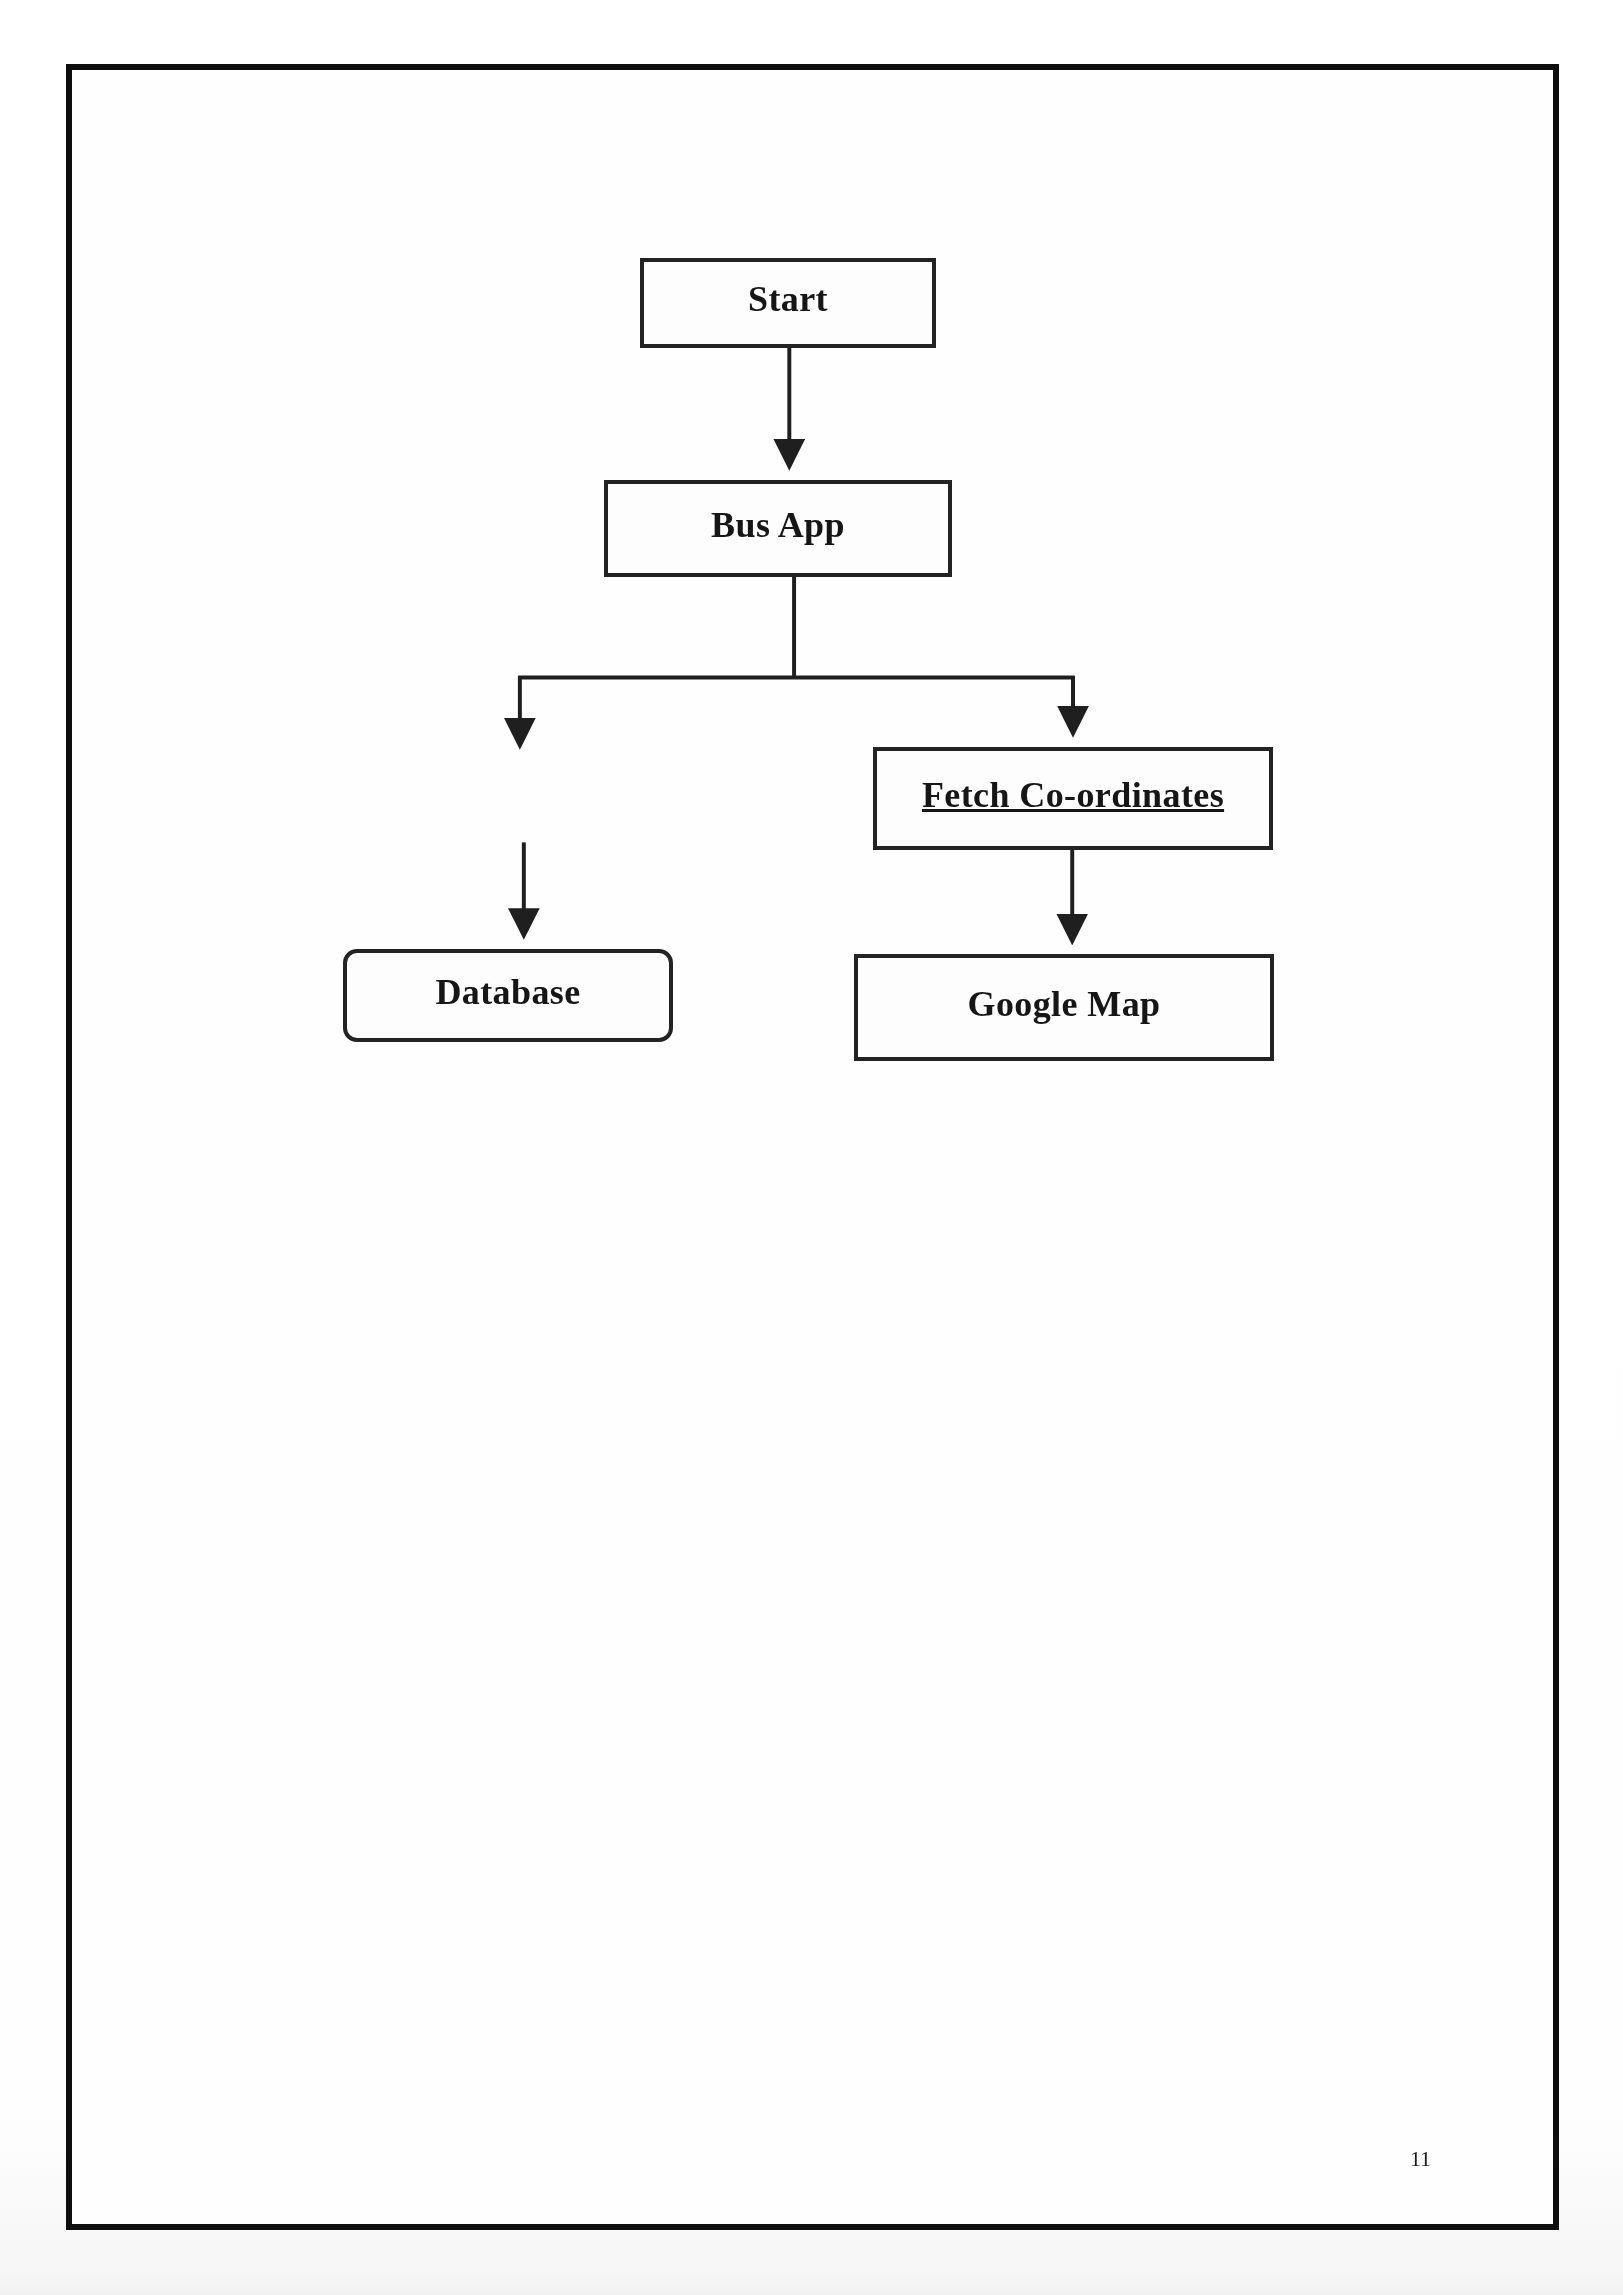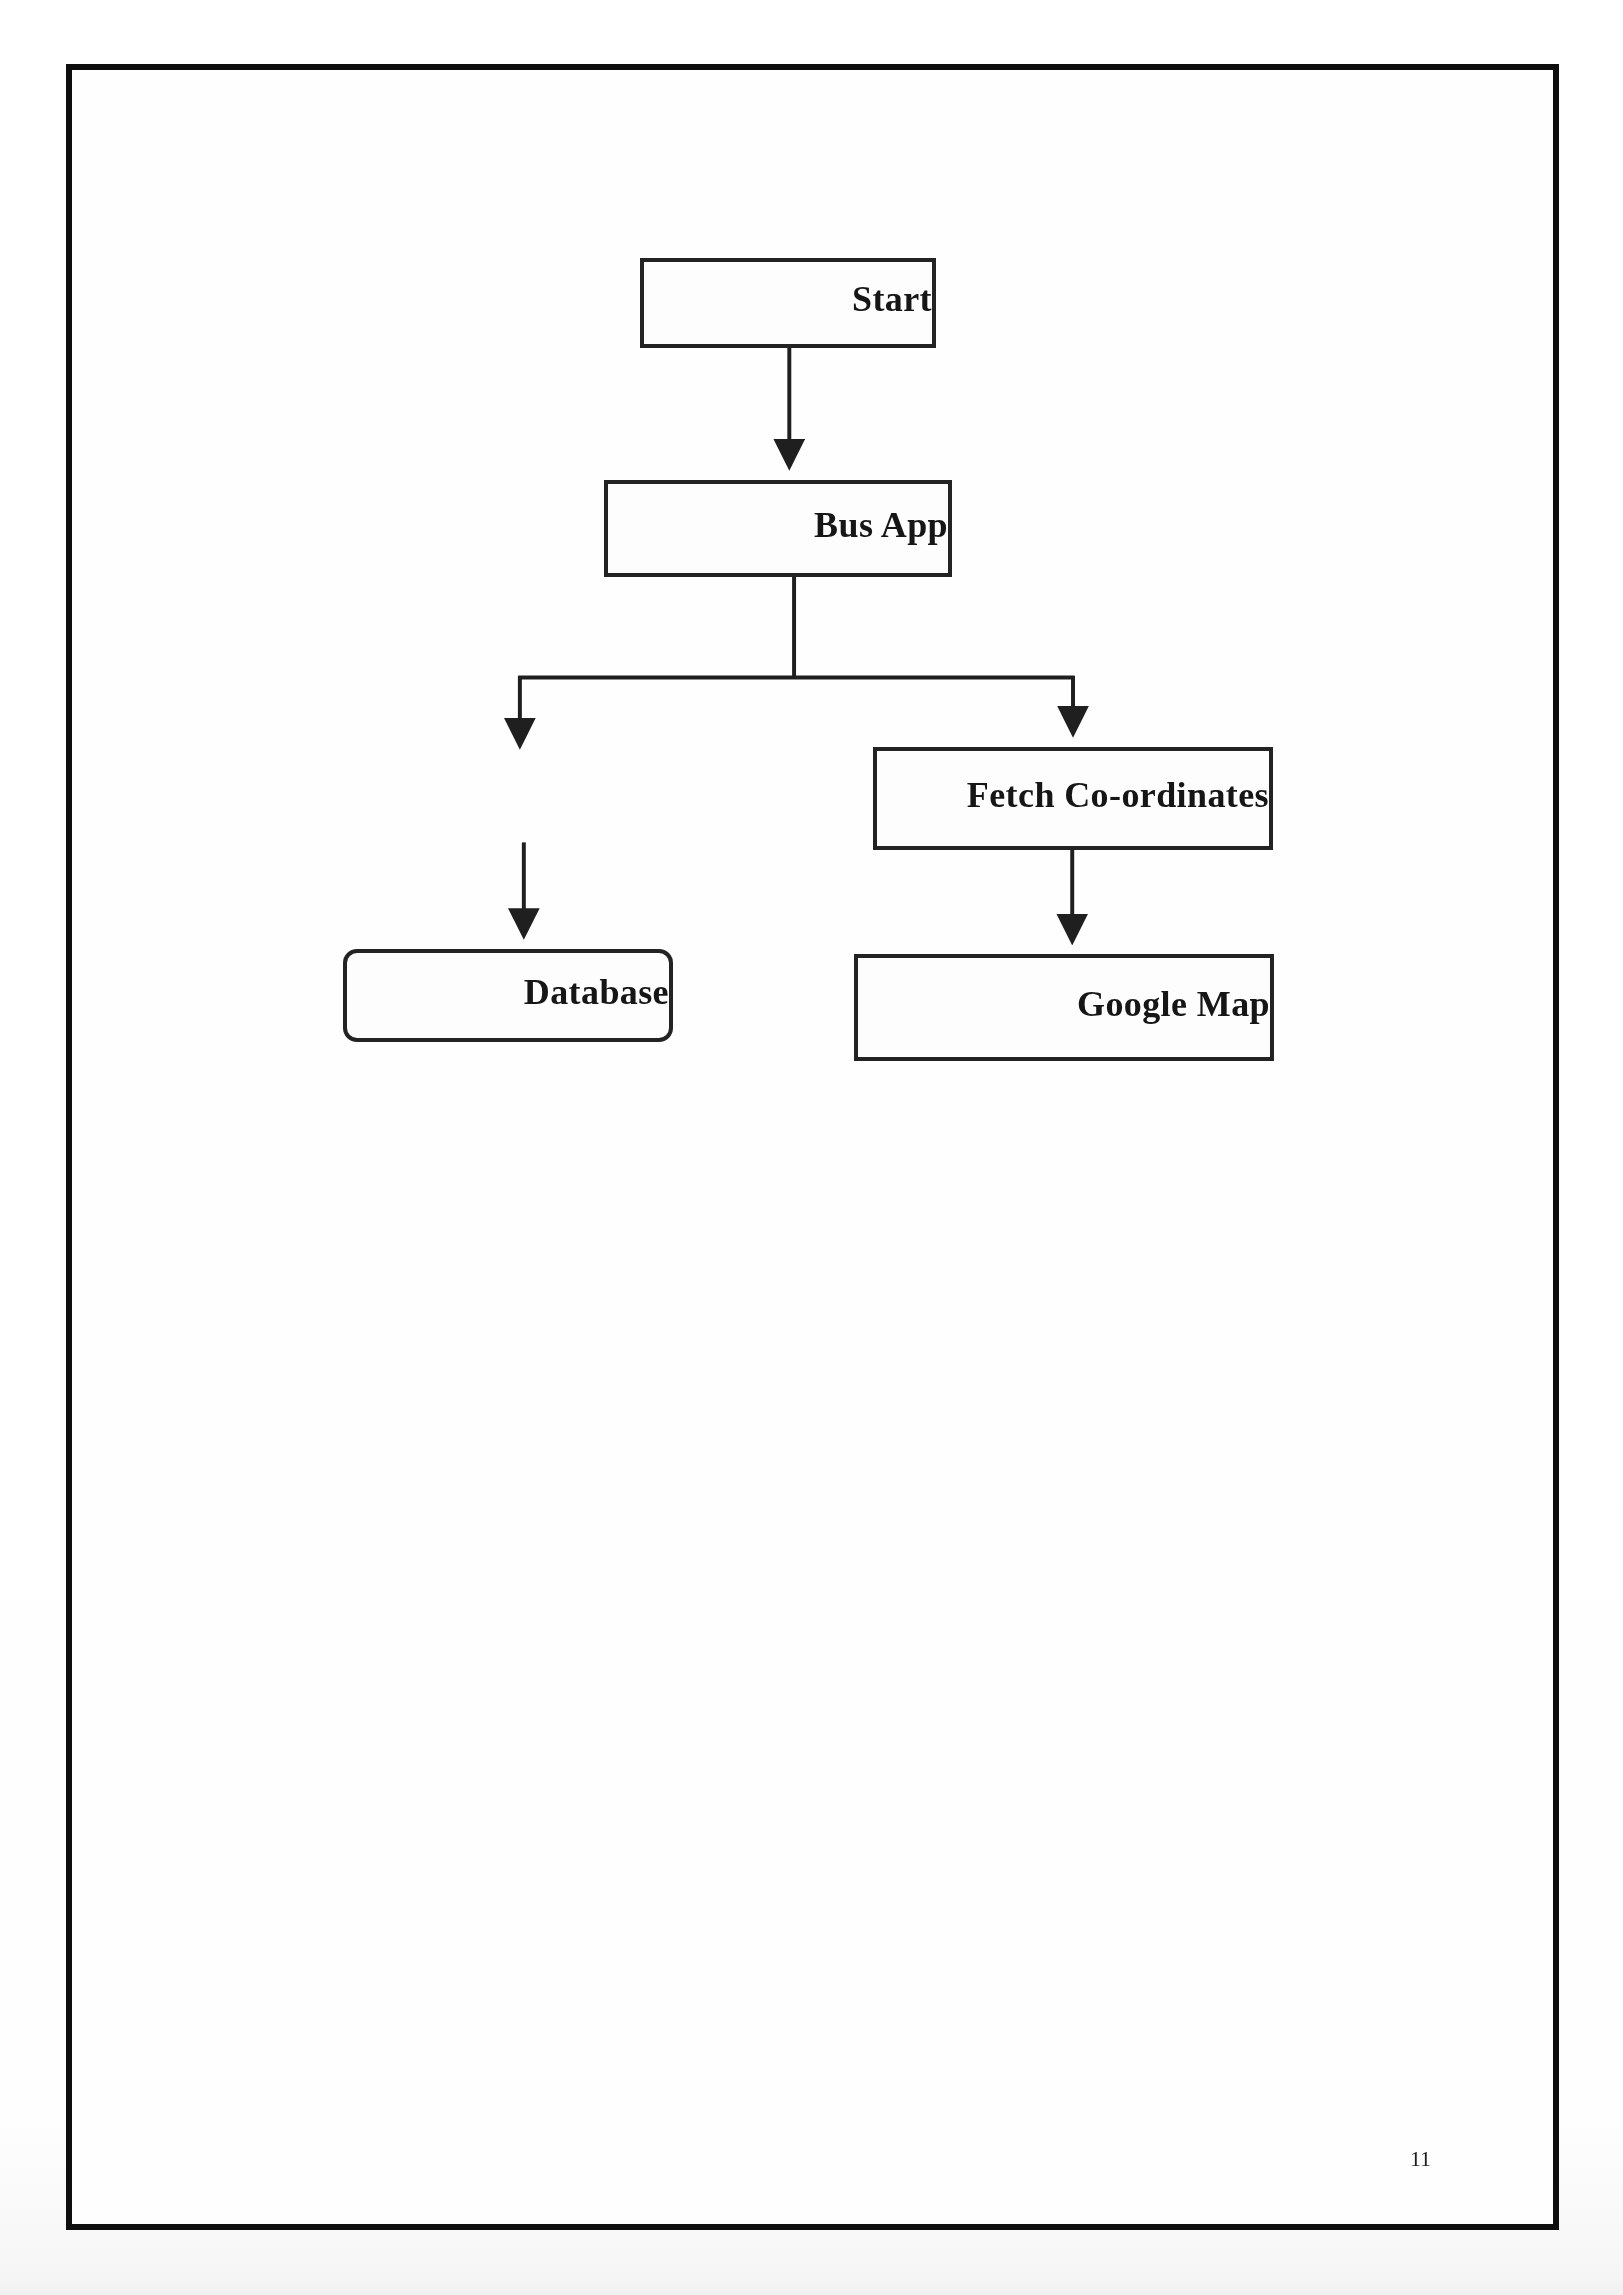--- a/index.html
+++ b/index.html
@@ -32,33 +32,33 @@
     width: 1623px;
     height: 2295px;
     pointer-events: none;
   }
   .node {
     position: absolute;
     border: 4.8px solid #232323;
     background: #fdfdfd;
     display: flex;
     align-items: center;
-    justify-content: flex-end;
+    justify-content: center;
     padding-bottom: 8px;
     box-sizing: border-box;
     color: #161616;
     font-weight: bold;
     font-size: 36px;
     letter-spacing: 0.4px;
     text-align: center;
   }
   .node-start        { left: 640px;  top: 258px;  width: 296px; height: 90px; }
   .node-bus-app      { left: 604px;  top: 480px;  width: 348px; height: 97px; }
   .node-bus-details  { left: 343px;  top: 759px;  width: 330px; height: 83px; }
-  .node-fetch        { left: 873px; top: 747px;  width: 400px; height: 103px; }
+  .node-fetch        { left: 873px; top: 747px;  width: 400px; height: 103px; text-decoration: underline; }
   .node-database     { left: 343px;  top: 949px; width: 330px; height: 93px; border-radius: 14px; }
   .node-google-map   { left: 854px; top: 954px; width: 420px; height: 107px; }
   .page-number {
     position: absolute;
     left: 1389px;
     top: 2146px;
     width: 63px;
     color: #1c1c1c;
     font-size: 22px;
     font-weight: normal;

